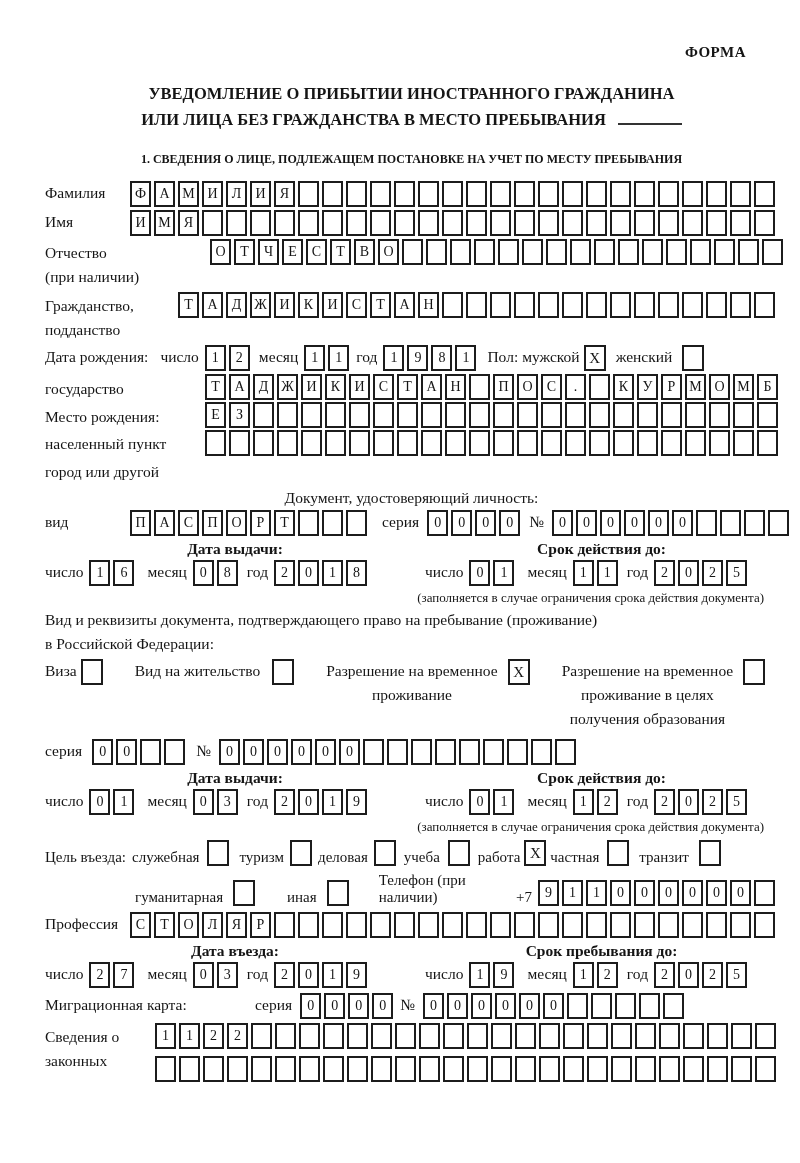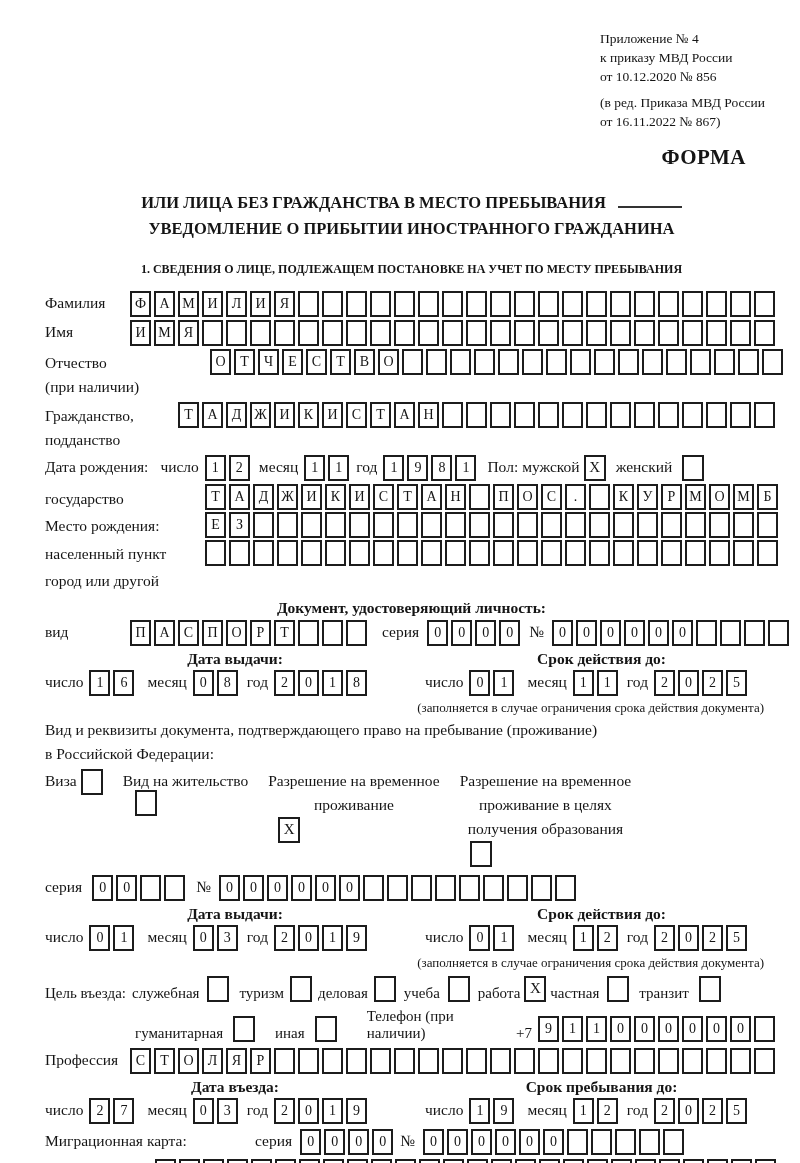--- a/index.html
+++ b/index.html
@@ -3,21 +3,21 @@
 <meta charset="utf-8">
 <style>
   html,body{margin:0;padding:0;background:#fff;}
   body{width:800px;height:1163px;overflow:hidden;color:#151515;
        font-family:"Liberation Serif","DejaVu Serif",serif;font-size:15.5px;}
   .page{box-sizing:border-box;width:800px;height:1163px;padding:30px 22px 0 45px;}
 
   
   .hdr{margin-left:auto;width:178px;font-size:13.5px;line-height:1.4;}
   .hdr .grp2{margin-top:7px;}
-  .forma{text-align:right;font-weight:bold;margin:14px 32px 0 0;font-size:21px;letter-spacing:.5px;}
+  .forma{text-align:right;font-weight:bold;margin:14px 32px 0 0;font-size:15px;letter-spacing:.5px;}
 
   .title{text-align:center;font-weight:bold;font-size:16.5px;margin-top:20px;line-height:1.55;}
   .blank-line{display:inline-block;width:64px;height:14px;border-bottom:2px solid #333;margin-left:12px;}
   .sec{text-align:center;font-weight:bold;font-size:12px;margin:20px 0 14px 0;}
 
   .row{display:flex;align-items:flex-start;margin-bottom:3px;}
   .cells{display:flex;flex-wrap:nowrap;}
   .cell{flex:0 0 auto;box-sizing:content-box;width:17px;height:22px;border:2px solid #1c1c1c;
         margin-right:3px;display:flex;align-items:center;justify-content:center;font-size:14px;}
   .cb{flex:0 0 auto;box-sizing:content-box;width:18px;height:22px;border:2px solid #1c1c1c;
@@ -27,60 +27,51 @@
   .w110{width:110px;flex:0 0 110px;}
   .w133{width:133px;flex:0 0 133px;}
   .w160{width:160px;flex:0 0 160px;}
   .w165{width:165px;flex:0 0 165px;}
   .w210{width:210px;flex:0 0 210px;}
   .lh24{line-height:24px;padding-top:2px;}
   .lh27{line-height:27.5px;padding-top:1px;}
   .mb2{margin-bottom:2px;}
   .mb7{margin-bottom:7px;}
   .g4{margin-left:4px;}.g6{margin-left:6px;}.g8{margin-left:8px;}.g10{margin-left:10px;}
-  .g12{margin-left:12px;}.g20{margin-left:20px;flex-direction:column;}.g24{margin-left:24px;}
+  .g12{margin-left:12px;}.g20{margin-left:32px;}.g24{margin-left:24px;}
   .g30{margin-left:30px;}.mr8{margin-right:8px;}.mr10{margin-right:10px;}
 
-  .sec2{text-align:center;font-weight:bold;margin:4px 0 3px 0;}
+  .sec2{text-align:center;font-weight:normal;margin:4px 0 3px 0;}
   .dh{display:flex;font-weight:bold;margin:4px 0 2px 0;}
   .dh .dl{width:380px;flex:0 0 380px;text-align:center;}
   .dh .drr{flex:1;text-align:center;}
   .dr{display:flex;margin-bottom:2px;}
   .dr .grp{display:flex;align-items:flex-start;}
   .dr .gl{width:380px;flex:0 0 380px;}
   .dlbl{padding-top:3px;margin-right:6px;}
   .note{text-align:right;font-size:13px;margin:4px 14px 5px 0;}
   .txt{margin:3px 0 6px 0;}
   .permits{margin-top:4px;margin-bottom:8px;align-items:flex-start;}
   .pit{display:flex;align-items:flex-start;}
   .ctr{text-align:center;line-height:24px;}
   .prow{align-items:flex-end;margin-bottom:6px;font-size:15px;}
 </style>
 </head>
 <body>
 
 <div class="page">
 
-  <div class="hdr">
-    <div>Приложение № 4</div>
-    <div>к приказу МВД России</div>
-    <div>от 10.12.2020 № 856</div>
-    <div class="grp2">
-      <div>(в ред. Приказа МВД России</div>
-      <div>от 16.11.2022 № 867)</div>
-    </div>
-  </div>
 
   <div class="forma">ФОРМА</div>
 
   <div class="title">
+    <div>УВЕДОМЛЕНИЕ О ПРИБЫТИИ ИНОСТРАННОГО ГРАЖДАНИНА</div>
     <div>
       <span>ИЛИ ЛИЦА БЕЗ ГРАЖДАНСТВА В МЕСТО ПРЕБЫВАНИЯ</span><span class="blank-line"></span>
     </div>
-    <div>УВЕДОМЛЕНИЕ О ПРИБЫТИИ ИНОСТРАННОГО ГРАЖДАНИНА</div>
   </div>
 
   <div class="sec">1. СВЕДЕНИЯ О ЛИЦЕ, ПОДЛЕЖАЩЕМ ПОСТАНОВКЕ НА УЧЕТ ПО МЕСТУ ПРЕБЫВАНИЯ</div>
 
   <div class="row">
     <div class="lbl w85">Фамилия</div>
     <div class="cells">
         <span class="cell">Ф</span>
         <span class="cell">А</span>
         <span class="cell">М</span>

